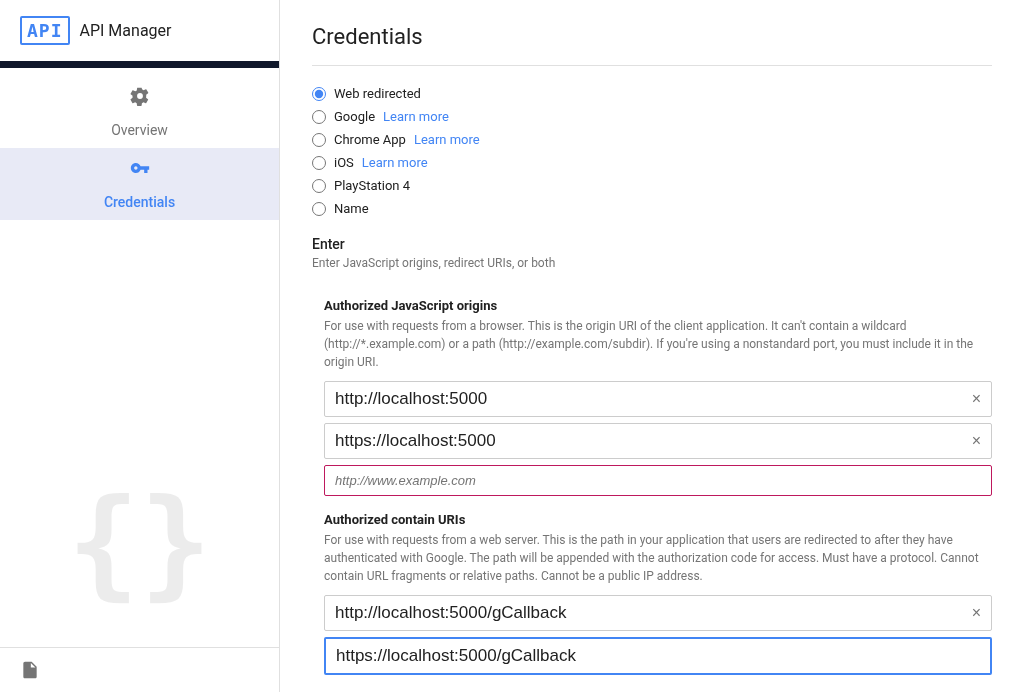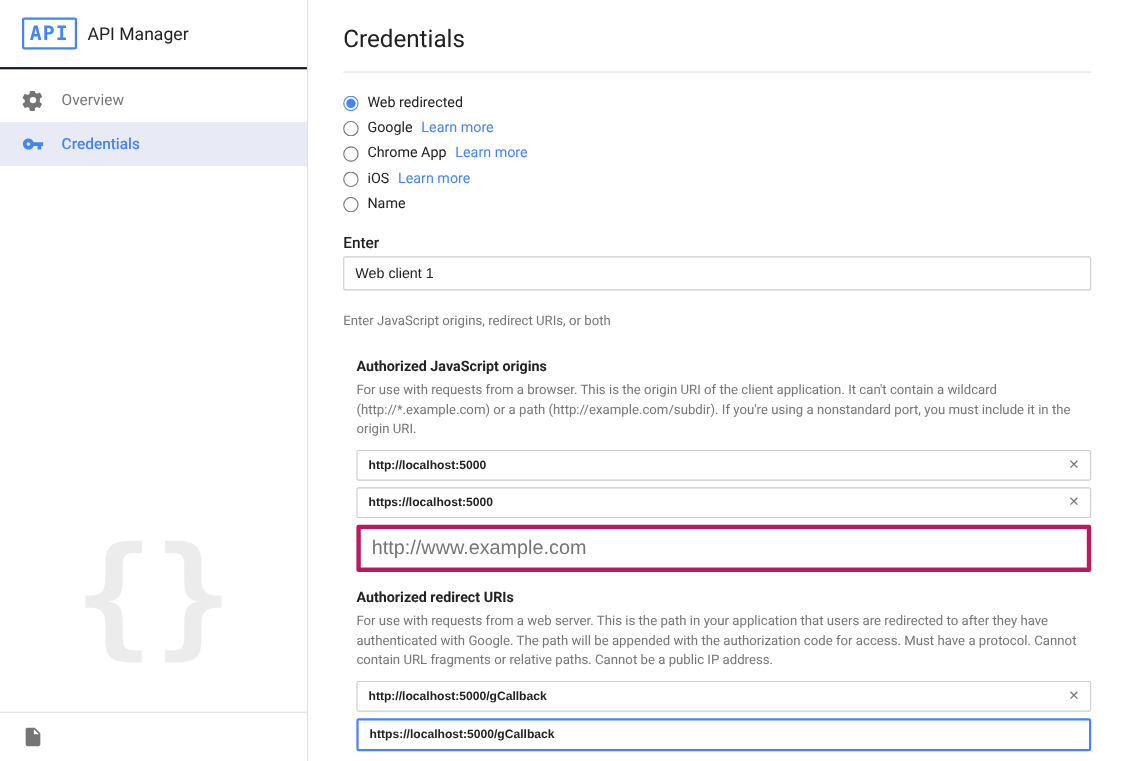--- a/index.html
+++ b/index.html
@@ -13,21 +13,21 @@
       border-right: 1px solid #e0e0e0;
       display: flex;
       flex-direction: column;
       height: 100%;
       position: relative;
     }
     .sidebar-header {
       display: flex;
       align-items: center;
       padding: 16px 20px;
-      border-bottom: 2px solid #0f172a;
+      border-bottom: 7px solid #0f172a;
       gap: 10px;
     }
     .api-logo {
       font-weight: bold;
       font-size: 18px;
       color: #4285F4;
       letter-spacing: 1px;
       border: 2px solid #4285F4;
       padding: 2px 5px;
       border-radius: 2px;
@@ -44,20 +44,21 @@
     }
     .sidebar-item {
       display: flex;
       align-items: center;
       padding: 10px 20px;
       gap: 16px;
       cursor: pointer;
       color: #757575;
       font-size: 14px;
       border-radius: 0;
+      flex-direction: column;
     }
     .sidebar-item.active {
       background: #e8eaf6;
       color: #4285F4;
       font-weight: 500;
     }
     .sidebar-item .icon {
       width: 20px;
       height: 20px;
       display: flex;
@@ -175,44 +176,44 @@
       align-items: center;
       border: 1px solid #ccc;
       border-radius: 2px;
       margin-bottom: 6px;
       background: #fff;
     }
     .uri-entry input {
       flex: 1;
       border: none;
       padding: 7px 10px;
-      font-size: 11px;
+      font-size: 17px;
       color: #212121;
       outline: none;
       background: transparent;
-      font-weight: bold;
     }
     .uri-entry .close-btn {
       padding: 4px 10px;
       color: #757575;
       cursor: pointer;
       font-size: 16px;
       line-height: 1;
       border: none;
       background: none;
     }
 
     .uri-entry-new input {
-      border: 4px solid #be185d;
+      border: 1px solid #be185d;
       border-radius: 2px;
       width: 100%;
       padding: 7px 10px;
-      font-size: 18px;
+      font-size: 13px;
       color: #9e9e9e;
       outline: none;
+      font-style: italic;
     }
 
     .uri-entry-active {
       border: 2px solid #4285F4;
     }
 
     
     svg { display: block; }
   </style>
 </head>
@@ -278,30 +279,33 @@
       <label for="chrome-app">Chrome App</label>
       <a class="learn-more">Learn more</a>
     </div>
 
     <div class="radio-item">
       <input type="radio" name="app-type" id="ios" style="">
       <label for="ios">iOS</label>
       <a class="learn-more">Learn more</a>
     </div>
 
+    <div class="radio-item">
+      <input type="radio" name="app-type" id="playstation4" style="">
+      <label for="playstation4">PlayStation 4</label>
+    </div>
 
     <div class="radio-item">
       <input type="radio" name="app-type" id="other" style="">
       <label for="other">Name</label>
     </div>
   </div>
 
   <div>
     <div class="section-label">Enter</div>
-    <input class="name-input" type="text" value="Web client 1" style="">
   </div>
 
   <div class="restrictions-section">
     <div class="section-hint">Enter JavaScript origins, redirect URIs, or both</div>
 
     <div class="subsection">
       <div class="subsection-title">Authorized JavaScript origins</div>
       <div class="subsection-desc">For use with requests from a browser. This is the origin URI of the client application. It can't contain a wildcard (http://*.example.com) or a path (http://example.com/subdir). If you're using a nonstandard port, you must include it in the origin URI.</div>
 
       <div class="uri-entry">
@@ -313,21 +317,21 @@
         <input type="text" value="https://localhost:5000" style="">
         <button class="close-btn">×</button>
       </div>
 
       <div class="uri-entry-new">
         <input type="text" placeholder="http://www.example.com" style="">
       </div>
     </div>
 
     <div class="subsection">
-      <div class="subsection-title">Authorized redirect URIs</div>
+      <div class="subsection-title">Authorized contain URIs</div>
       <div class="subsection-desc">For use with requests from a web server. This is the path in your application that users are redirected to after they have authenticated with Google. The path will be appended with the authorization code for access. Must have a protocol. Cannot contain URL fragments or relative paths. Cannot be a public IP address.</div>
 
       <div class="uri-entry">
         <input type="text" value="http://localhost:5000/gCallback" style="">
         <button class="close-btn">×</button>
       </div>
 
       <div class="uri-entry uri-entry-active">
         <input type="text" value="https://localhost:5000/gCallback" style="">
       </div>

